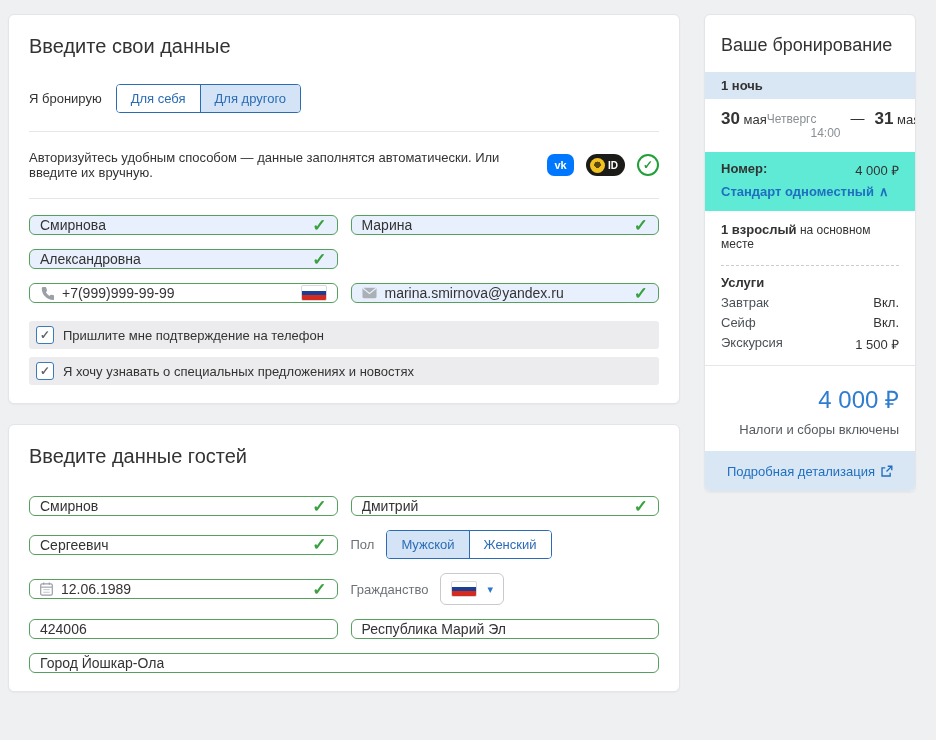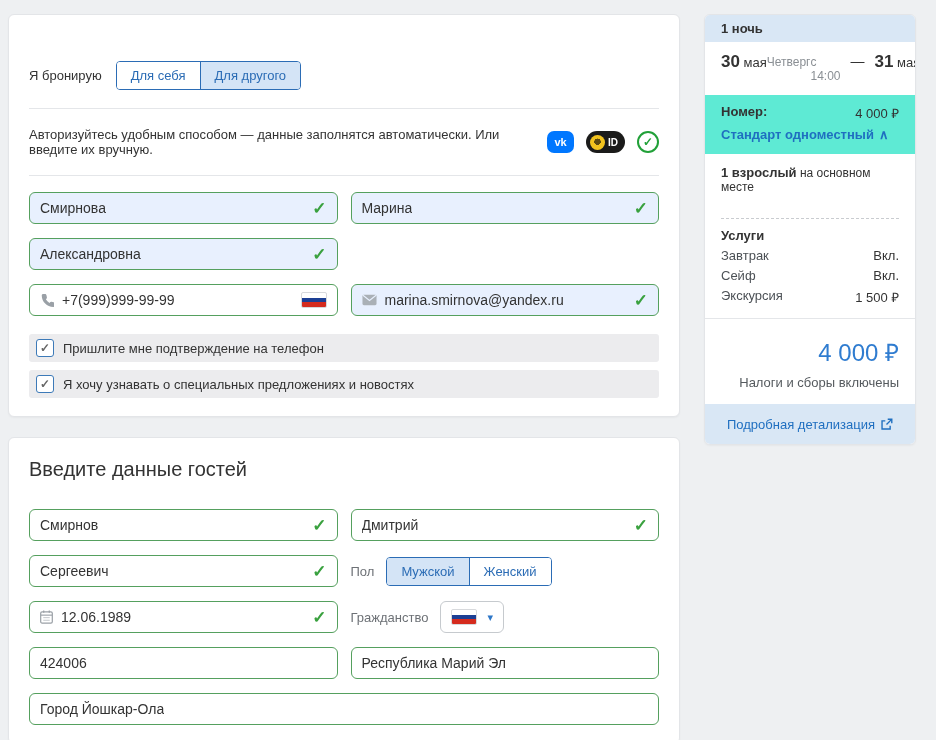--- a/index.html
+++ b/index.html
@@ -56,21 +56,21 @@
     color:#21a038; font-size:12px; font-weight:700;
     display:flex; align-items:center; justify-content:center; cursor:pointer;
   }
 
   
   .frow { display:flex; gap:13px; margin-top:14px; }
   .frow.first { margin-top:16px; }
   .fcell { flex:1 1 0; min-width:0; display:flex; align-items:center; }
   .field {
     display:flex; align-items:center; gap:8px;
-    height:32px; width:100%;
+    height:20px; width:100%;
     border:1.5px solid #55a05e; border-radius:6px;
     background:#fff; padding:0 10px;
     font-size:14px; color:#333; cursor:text;
   }
   .field.autofill { background:#e8f0fe; }
   .field .val { white-space:nowrap; overflow:hidden; }
   .field .spacer { flex:1; }
   .check { color:#3aa13f; font-size:17px; font-weight:700; line-height:1; }
   .gray-ic { color:#9aa0a6; display:flex; align-items:center; }
   .flag {
@@ -112,41 +112,42 @@
   .date-main { font-size:13px; color:#333; white-space:nowrap; }
   .date-day { font-size:17px; font-weight:700; }
   .date-dash { font-size:14px; color:#333; margin-top:1px; }
   .date-sub { font-size:12px; color:#8a8f94; margin-top:3px; }
   .room-sec { background:#5eead4; padding:9px 16px 11px 16px; }
   .room-line { display:flex; justify-content:space-between; font-size:13px; }
   .room-label { font-weight:700; color:#333; }
   .room-price { color:#333; }
   .room-link { margin-top:5px; font-size:13px; font-weight:700; color:#1f6fc0; cursor:pointer; display:inline-flex; align-items:center; gap:5px; }
   .detail-sec { padding:11px 16px 12px 16px; }
-  .occupancy { font-size:12px; color:#333; margin-bottom:24px; }
+  .occupancy { font-size:12px; color:#333; margin-bottom:14px; }
   .occupancy b { font-size:13px; }
   .pline { display:flex; justify-content:space-between; font-size:13px; color:#4c5156; margin-top:5px; }
   .pline .pv { color:#333; }
   .dotted { border:none; border-top:1px dashed #c9ccd0; margin:10px 0 9px 0; }
   .svc-title { font-size:13px; font-weight:700; color:#333; }
   .sum-div { border:none; border-top:1px solid #e4e6e9; }
   .total-sec { padding:16px 16px 14px 16px; text-align:right; }
   .total-amt { font-size:24px; color:#2f7cd0; }
   .total-note { font-size:13px; color:#555a5e; margin-top:7px; }
   .sum-footer { background:#d9e7f5; padding:11px 10px; text-align:center; }
   .footer-link { font-size:13px; color:#1f6fc0; cursor:pointer; display:inline-flex; align-items:center; gap:5px; }
   svg { display:block; }
 </style>
 </head>
 <body>
 
 <div class="layout">
   <div class="left-col">
 
     <section class="card pcard">
+      <h1 class="card-title">Введите свои данные</h1>
 
       <div class="bf-row">
         <span class="bf-label">Я бронирую</span>
         <div class="toggle-group">
           <button class="toggle-btn">Для себя</button>
           <button class="toggle-btn sel">Для другого</button>
         </div>
       </div>
 
       <hr class="divider">
@@ -313,20 +314,21 @@
           <div class="field">
             <span class="val">Город Йошкар-Ола</span>
           </div>
         </div>
       </div>
     </section>
   </div>
 
   <aside class="right-col">
     <section class="card sum-card">
+      <h2 class="sum-title">Ваше бронирование</h2>
 
       <div class="sum-strip">1 ночь</div>
 
       <div class="dates">
         <div class="date-col">
           <span class="date-main"><b class="date-day">30</b><span> мая</span></span>
           <span class="date-sub">Четверг</span>
           <span class="date-sub">с 14:00</span>
         </div>
         <span class="date-dash">—</span>

